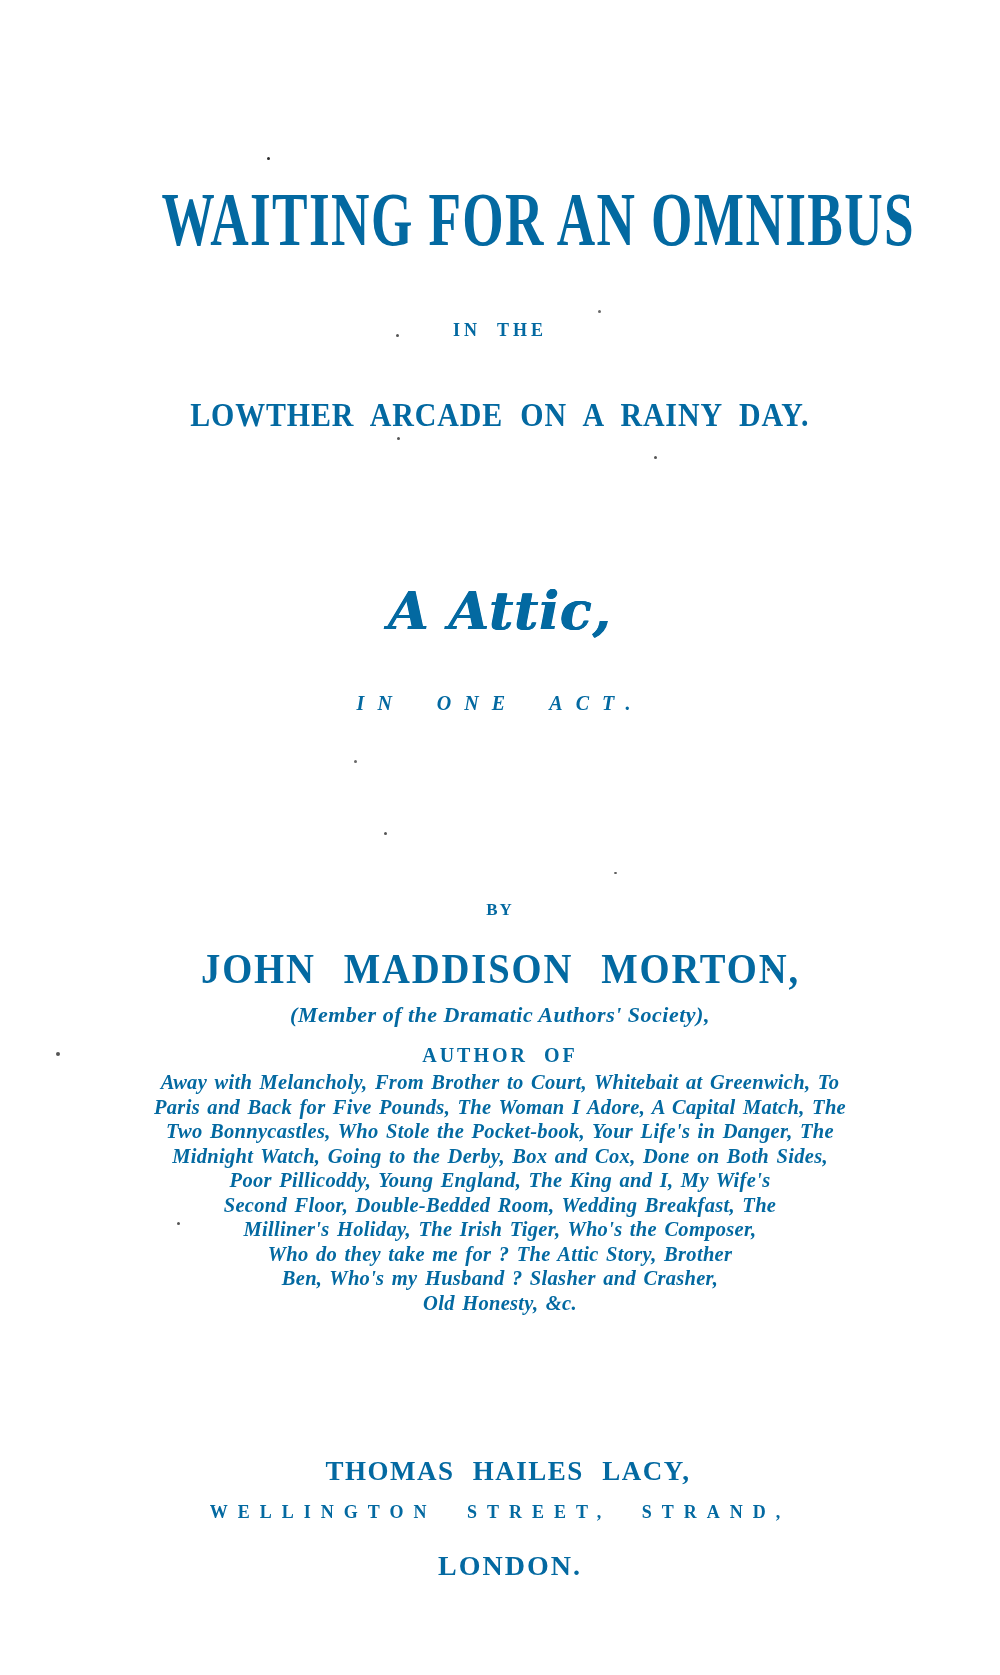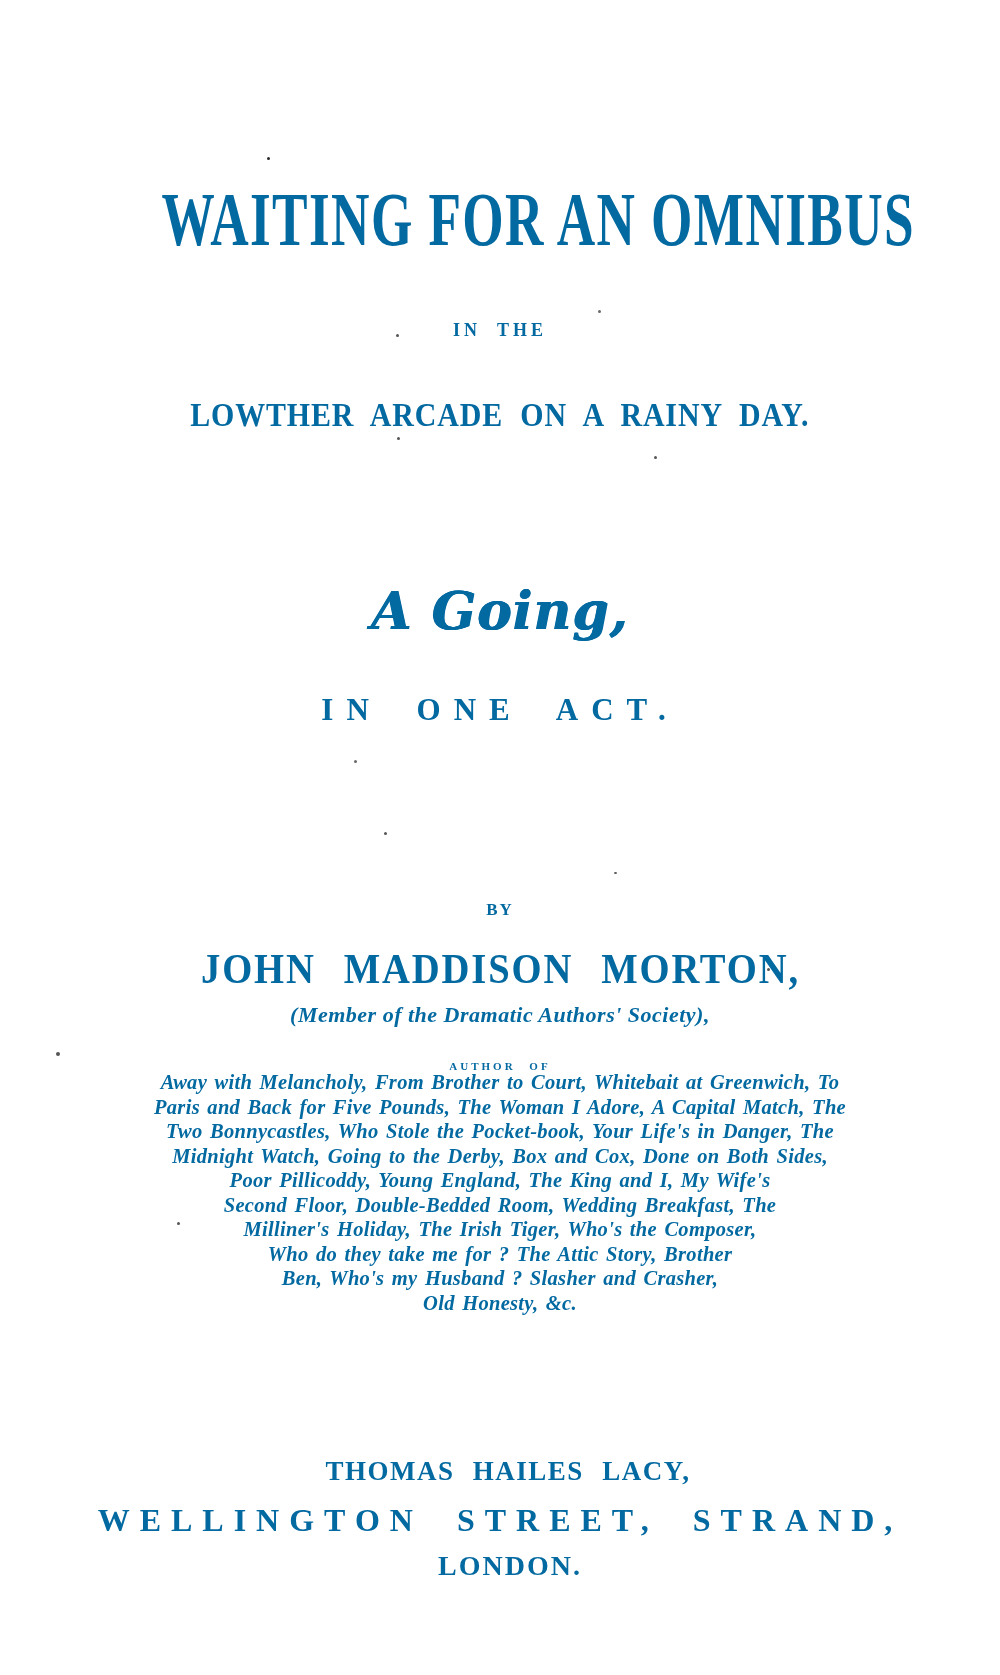--- a/index.html
+++ b/index.html
@@ -68,24 +68,25 @@
     font-size: 52px;
     font-weight: 700;
     font-style: italic;
     letter-spacing: 1px;
     text-shadow: 0.6px 0 currentColor, -0.4px 0 currentColor;
   }
 
   
   .act-line {
     top: 692px;
-    font-size: 31px;
+    font-size: 20px;
     font-weight: 700;
     letter-spacing: 13px;
     word-spacing: 14px;
+    font-style: italic;
   }
 
   
   .byline-prefix {
     top: 900px;
     font-size: 17px;
     font-weight: 700;
     letter-spacing: 2px;
   }
 
@@ -108,25 +109,24 @@
     top: 1002px;
     font-size: 22px;
     font-weight: 700;
     font-style: italic;
     letter-spacing: 0.5px;
   }
 
   
   .author-of-label {
     top: 1044px;
-    font-size: 11px;
+    font-size: 20px;
     font-weight: 700;
     letter-spacing: 3px;
     word-spacing: 8px;
-    margin-top: 16px;
   }
 
   
   .works-list {
     position: absolute;
     top: 1070px;
     left: 0;
     right: 0;
     text-align: center;
   }
@@ -144,21 +144,21 @@
   .publisher-name {
     top: 1456px;
     font-size: 27px;
     font-weight: 700;
     letter-spacing: 1.5px;
     word-spacing: 10px;
     margin-left: 16px;
   }
   .publisher-street {
     top: 1502px;
-    font-size: 32px;
+    font-size: 18px;
     font-weight: 700;
     letter-spacing: 10px;
     word-spacing: 16px;
   }
   .publisher-city {
     top: 1550px;
     font-size: 28px;
     font-weight: 700;
     letter-spacing: 2px;
     padding-left: 20px;
@@ -190,21 +190,21 @@
   <div class="centered play-title">
     <span class="squeeze">WAITING FOR AN OMNIBUS</span>
   </div>
 
   <div class="centered subtitle-prefix">IN THE</div>
 
   <div class="centered subtitle">
     <span class="squeeze">LOWTHER ARCADE ON A RAINY DAY.</span>
   </div>
 
-  <div class="centered genre">A Going,</div>
+  <div class="centered genre">A Attic,</div>
 
   <div class="centered act-line">IN ONE ACT.</div>
 
   <div class="centered byline-prefix">BY</div>
 
   <div class="centered author-name">
     <span class="squeeze">JOHN MADDISON MORTON,</span>
   </div>
 
   <div class="centered author-affiliation">(Member of the Dramatic Authors' Society),</div>

